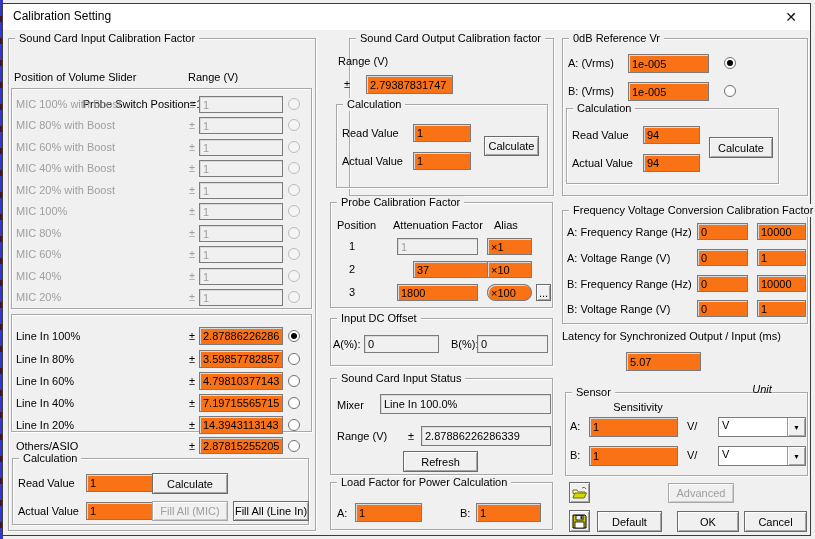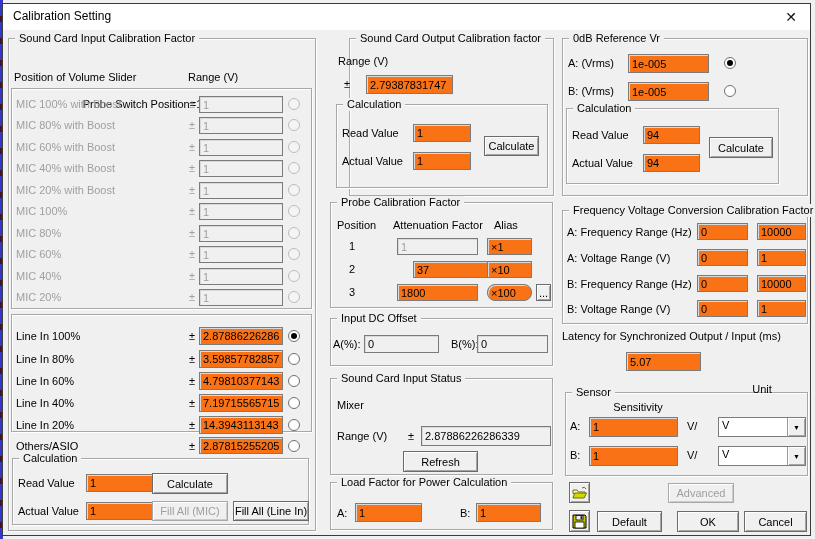--- a/index.html
+++ b/index.html
@@ -199,20 +199,21 @@
   </div>
   <span class="lb" style="left:333px;top:338px;">A(%):</span>
   <input class="fld gray" style="left: 364px; top: 335px; width: 75px; height: 18px;" value="0">
   <span class="lb" style="left:451px;top:338px;">B(%):</span>
   <input class="fld gray" style="left: 477px; top: 335px; width: 71px; height: 18px;" value="0">
 
   <div class="gb" style="left:330px;top:378px;width:223px;height:97px;">
     <span class="legend">Sound Card Input Status</span>
   </div>
   <span class="lb" style="left:337px;top:399px;">Mixer</span>
+  <input class="fld gray" style="left: 380px; top: 394px; width: 171px; height: 20px;" value="Line In 100.0%">
   <span class="lb" style="left:337px;top:430px;">Range (V)</span>
   <span class="lb" style="left:408px;top:430px;">±</span>
   <input class="fld gray" style="left: 421px; top: 426px; width: 130px; height: 20px;" value="2.87886226286339">
   <div class="btn" style="left:403px;top:451px;width:75px;height:21px;">Refresh</div>
 
   <div class="gb" style="left:330px;top:482px;width:223px;height:48px;">
     <span class="legend">Load Factor for Power Calculation</span>
   </div>
   <span class="lb" style="left:337px;top:507px;">A:</span>
   <input class="fld" style="left: 355px; top: 503px; width: 67px; height: 19px;" value="1">
@@ -253,21 +254,21 @@
   <input class="fld" style="left: 697px; top: 300px; width: 51px; height: 17px;" value="0">
   <input class="fld" style="left: 757px; top: 300px; width: 49px; height: 17px;" value="1">
 
   <span class="lb" style="left:562px;top:330px;">Latency for Synchronized Output / Input (ms)</span>
   <input class="fld" style="left: 626px; top: 352px; width: 75px; height: 19px;" value="5.07">
 
   <div class="gb" style="left:565px;top:392px;width:243px;height:84px;">
     <span class="legend">Sensor</span>
   </div>
   <span class="lb ctr" style="left:598px;top:401px;width:80px;">Sensitivity</span>
-  <span class="lb ctr" style="left:732px;top:383px;width:60px;">Unit</span>
+  <span class="lb ctr" style="left:732px;top:383px;width:60px;font-style:italic;">Unit</span>
 
   <span class="lb" style="left:570px;top:420px;">A:</span>
   <input class="fld" style="left: 589px; top: 417px; width: 89px; height: 20px;" value="1">
   <span class="lb" style="left:687px;top:420px;">V/</span>
   <div class="sel" style="left:718px;top:417px;width:88px;height:20px;">
     <span class="txt">V</span>
     <span class="dd">▼</span>
   </div>
 
   <span class="lb" style="left:570px;top:449px;">B:</span>

